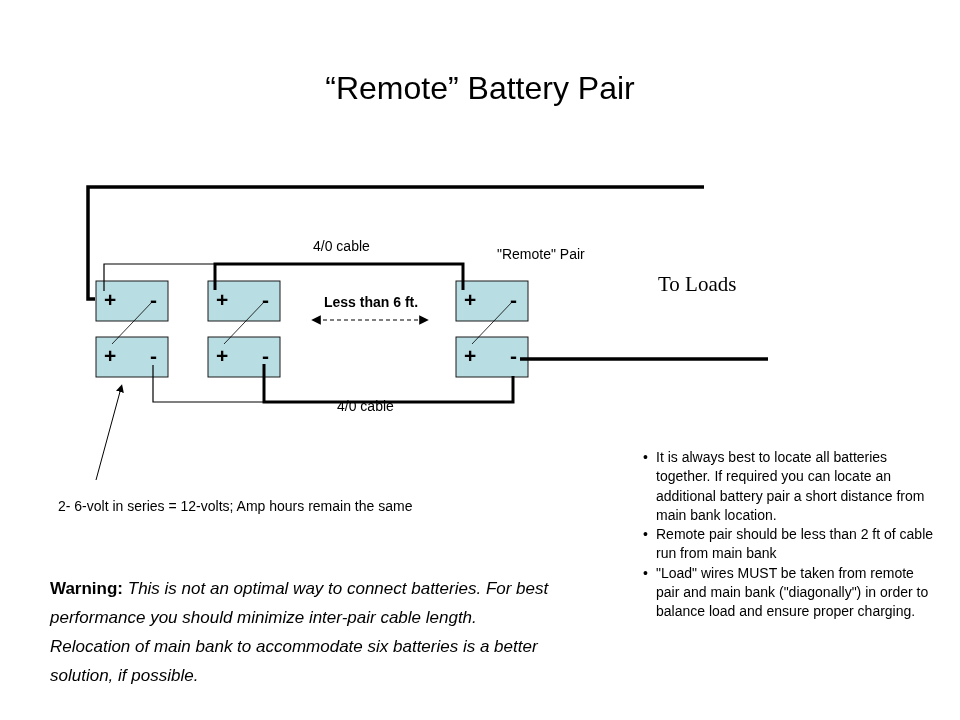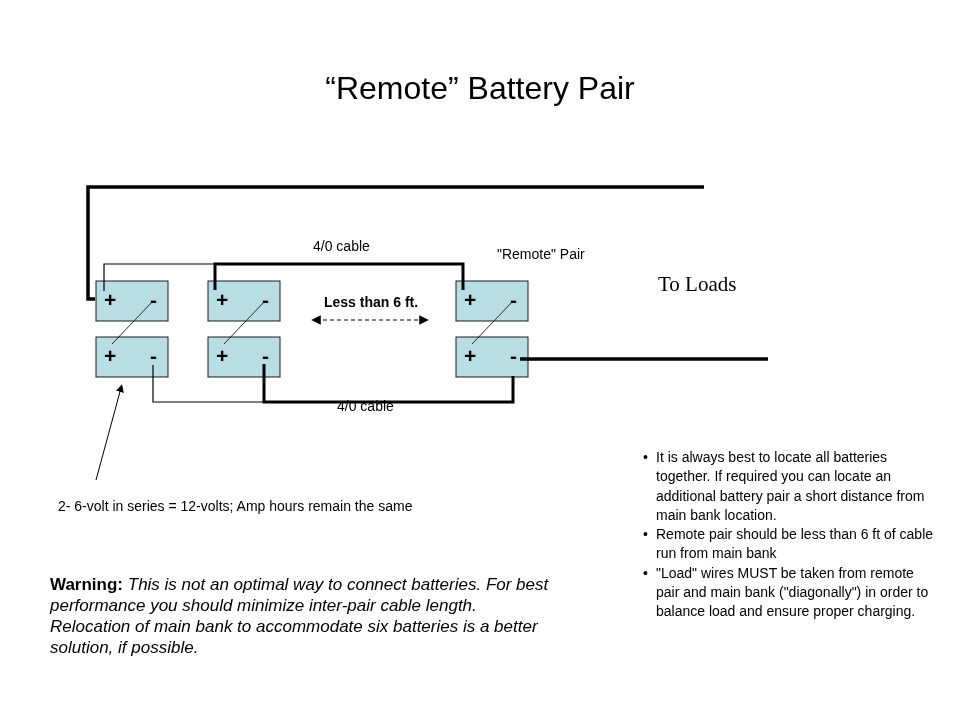--- a/index.html
+++ b/index.html
@@ -7,21 +7,21 @@
            font-family: "Liberation Sans", sans-serif; color: #000; }
     .abs { position: absolute; }
     #title { left: 0; top: 64px; width: 960px; text-align: center; font-size: 32px; line-height: 48px; }
     svg#diagram { position: absolute; left: 0; top: 0; }
     .label { font-size: 14px; line-height: 17px; white-space: nowrap; }
     #to-loads { left: 658px; top: 272px; font-size: 21px; line-height: 24px; font-family: Liberation Serif, serif; }
     #note-list { left: 622px; top: 430px; width: 300px; margin: 18px; padding: 0; list-style: none;
                  font-size: 14px; line-height: 19.3px; }
     #note-list li { position: relative; padding-left: 16px; }
     #note-list li::before { content: "\2022"; position: absolute; left: 3px; top: 0; }
-    #warning { left: 50px; top: 574px; width: 510px; font-size: 17px; line-height: 21px; }
+    #warning { left: 50px; top: 574px; width: 510px; font-size: 17px; line-height: 29px; }
     #warning b { font-weight: bold; font-style: normal; }
     #warning i { font-style: italic; }
   </style>
 </head>
 <body>
 
 <div id="title" class="abs">“Remote” Battery Pair</div>
 
 <svg id="diagram" width="960" height="720" viewBox="0 0 960 720">
   <defs>
@@ -89,17 +89,17 @@
 
 <div class="abs label" style="left:313px; top:238px;">4/0 cable</div>
 <div class="abs label" style="left:497px; top:246px;">"Remote" Pair</div>
 <div class="abs label" style="left:324px; top:294px;font-weight:bold;">Less than 6 ft.</div>
 <div class="abs label" style="left:337px; top:398px;">4/0 cable</div>
 <div id="to-loads" class="abs">To Loads</div>
 <div class="abs label" style="left:58px; top:498px;">2- 6-volt in series = 12-volts; Amp hours remain the same</div>
 
 <ul id="note-list" class="abs">
   <li>It is always best to locate all batteries together. If required you can locate an additional battery pair a short distance from main bank location.</li>
-  <li>Remote pair should be less than 6 ft of cable run from main bank</li>
+  <li>Remote pair should be less than 2 ft of cable run from main bank</li>
   <li>"Load" wires MUST be taken from remote pair and main bank ("diagonally") in order to balance load and ensure proper charging.</li>
 </ul>
 
 <div id="warning" class="abs"><b>Warning:</b><i> This is not an optimal way to connect batteries. For best performance you should minimize inter-pair cable length. Relocation of main bank to accommodate six batteries is a better solution, if possible.</i></div>
 
 </body></html>

